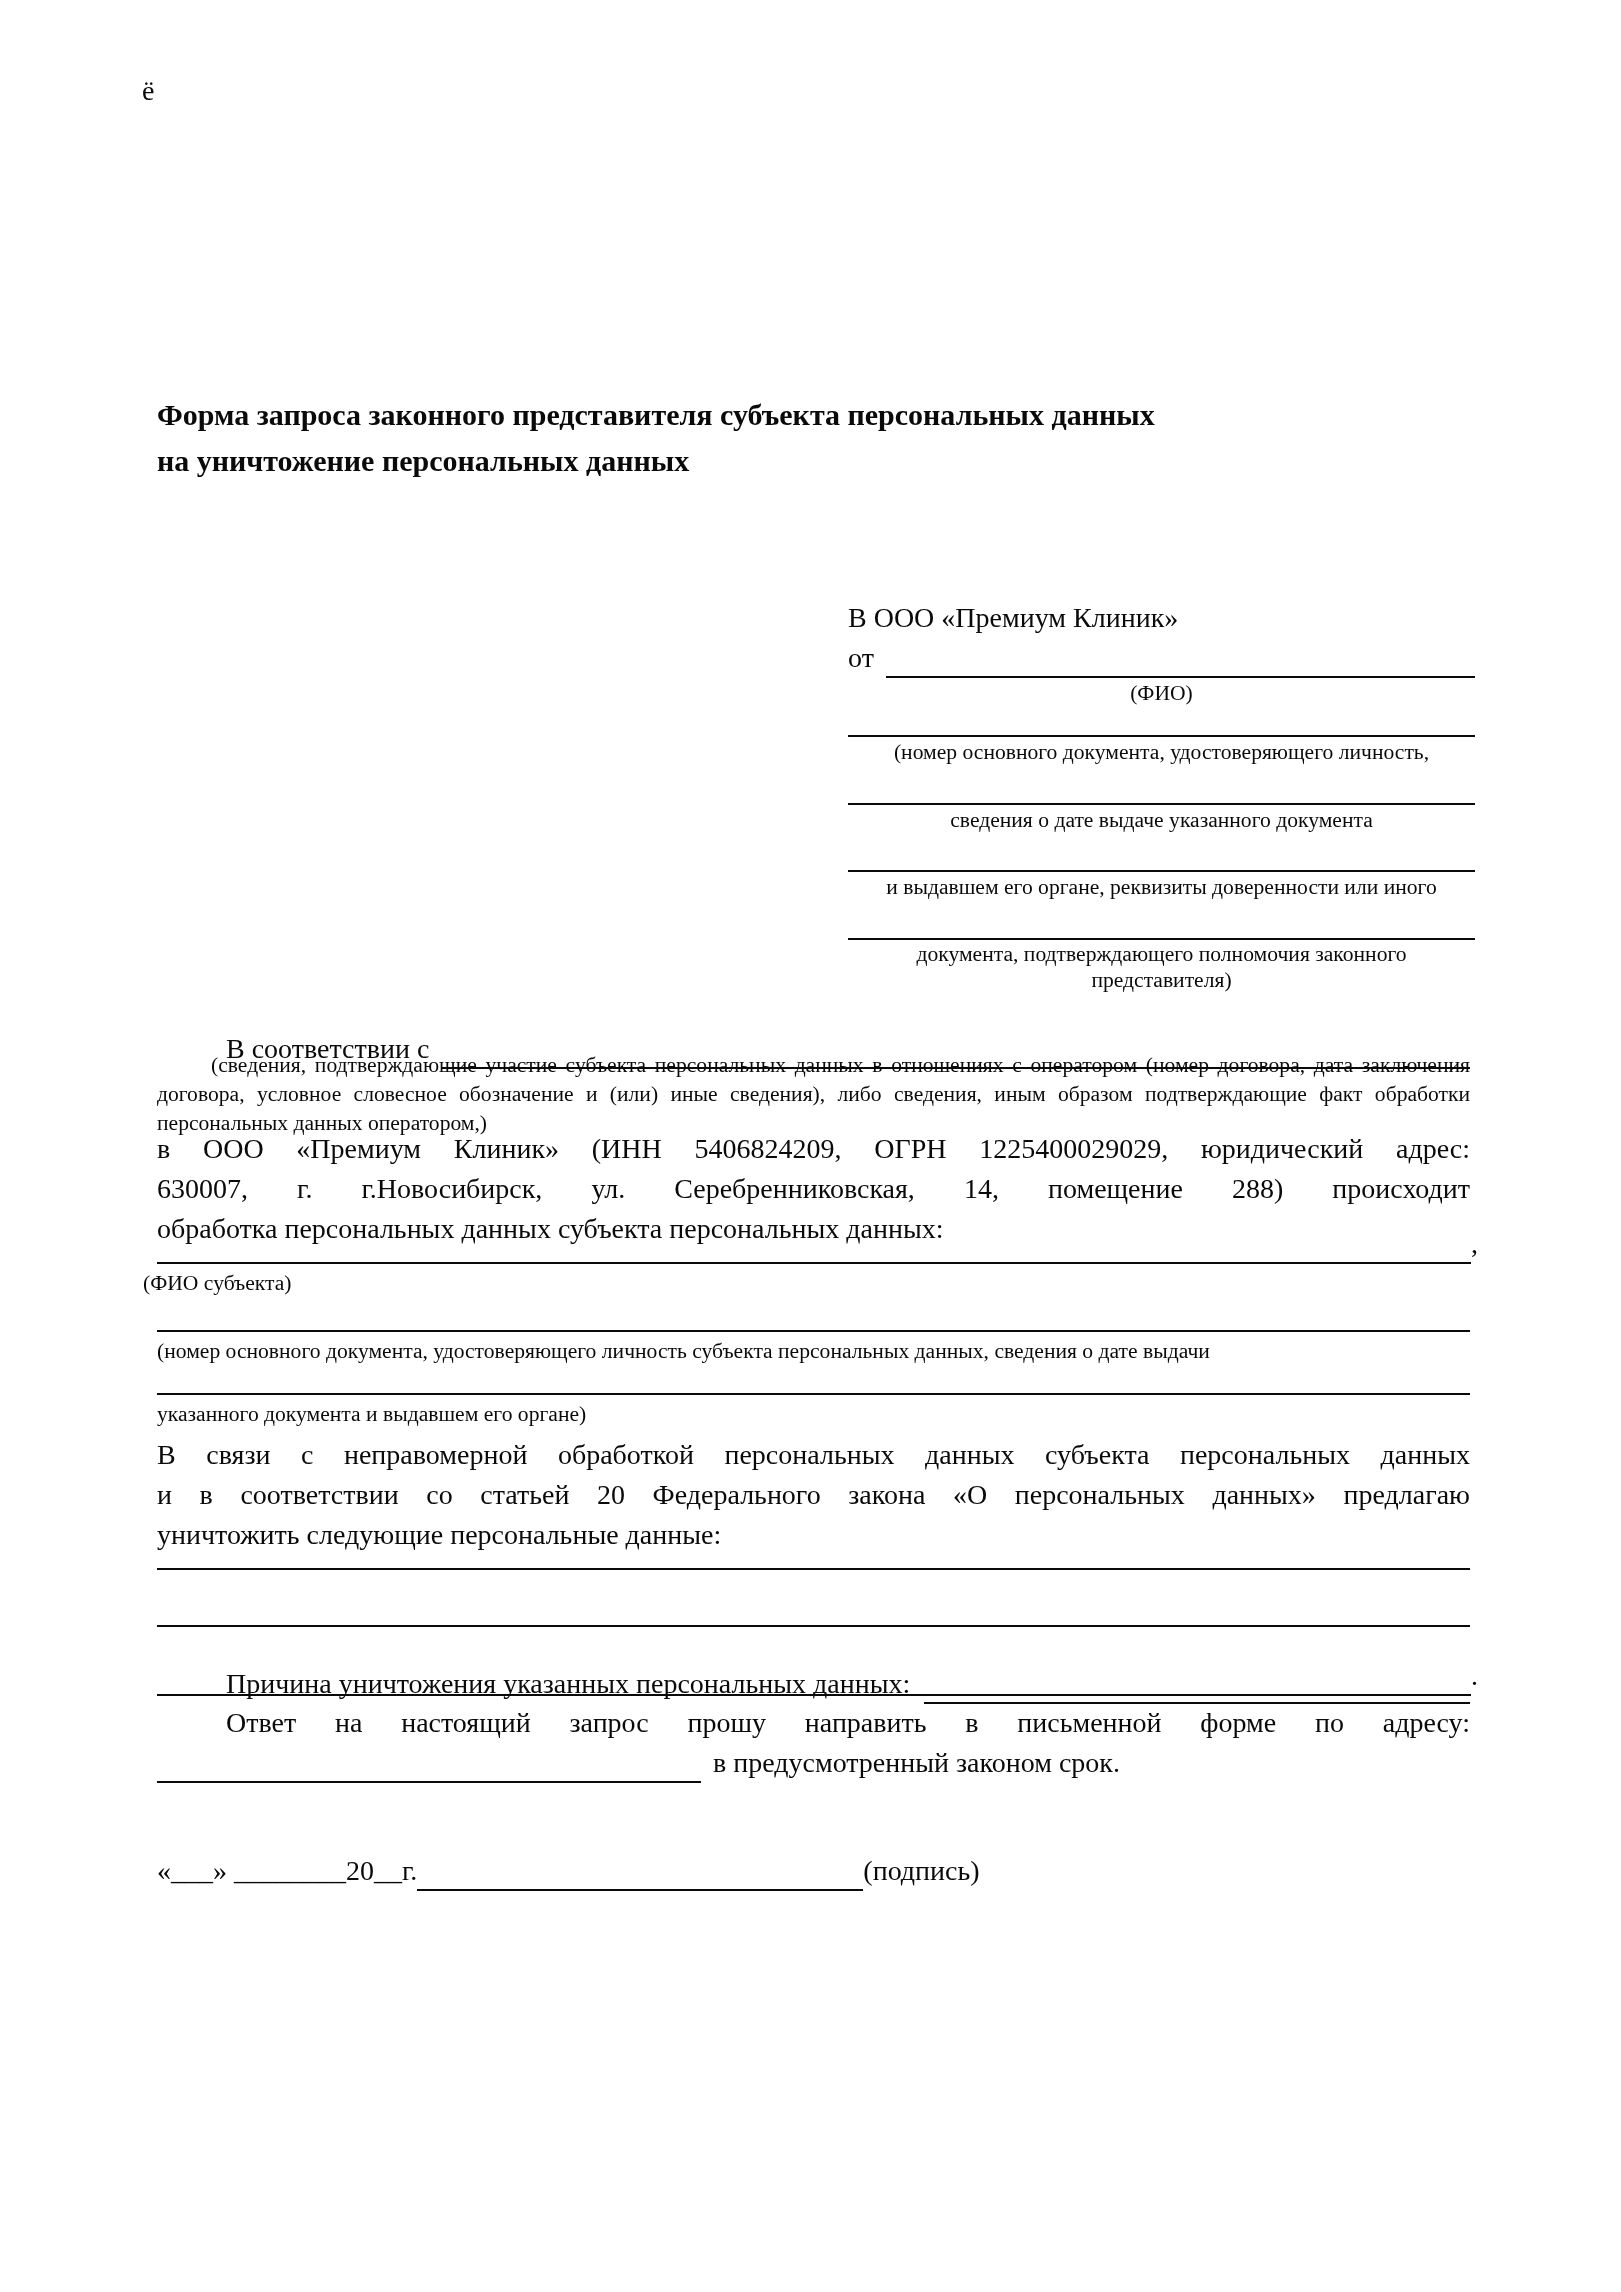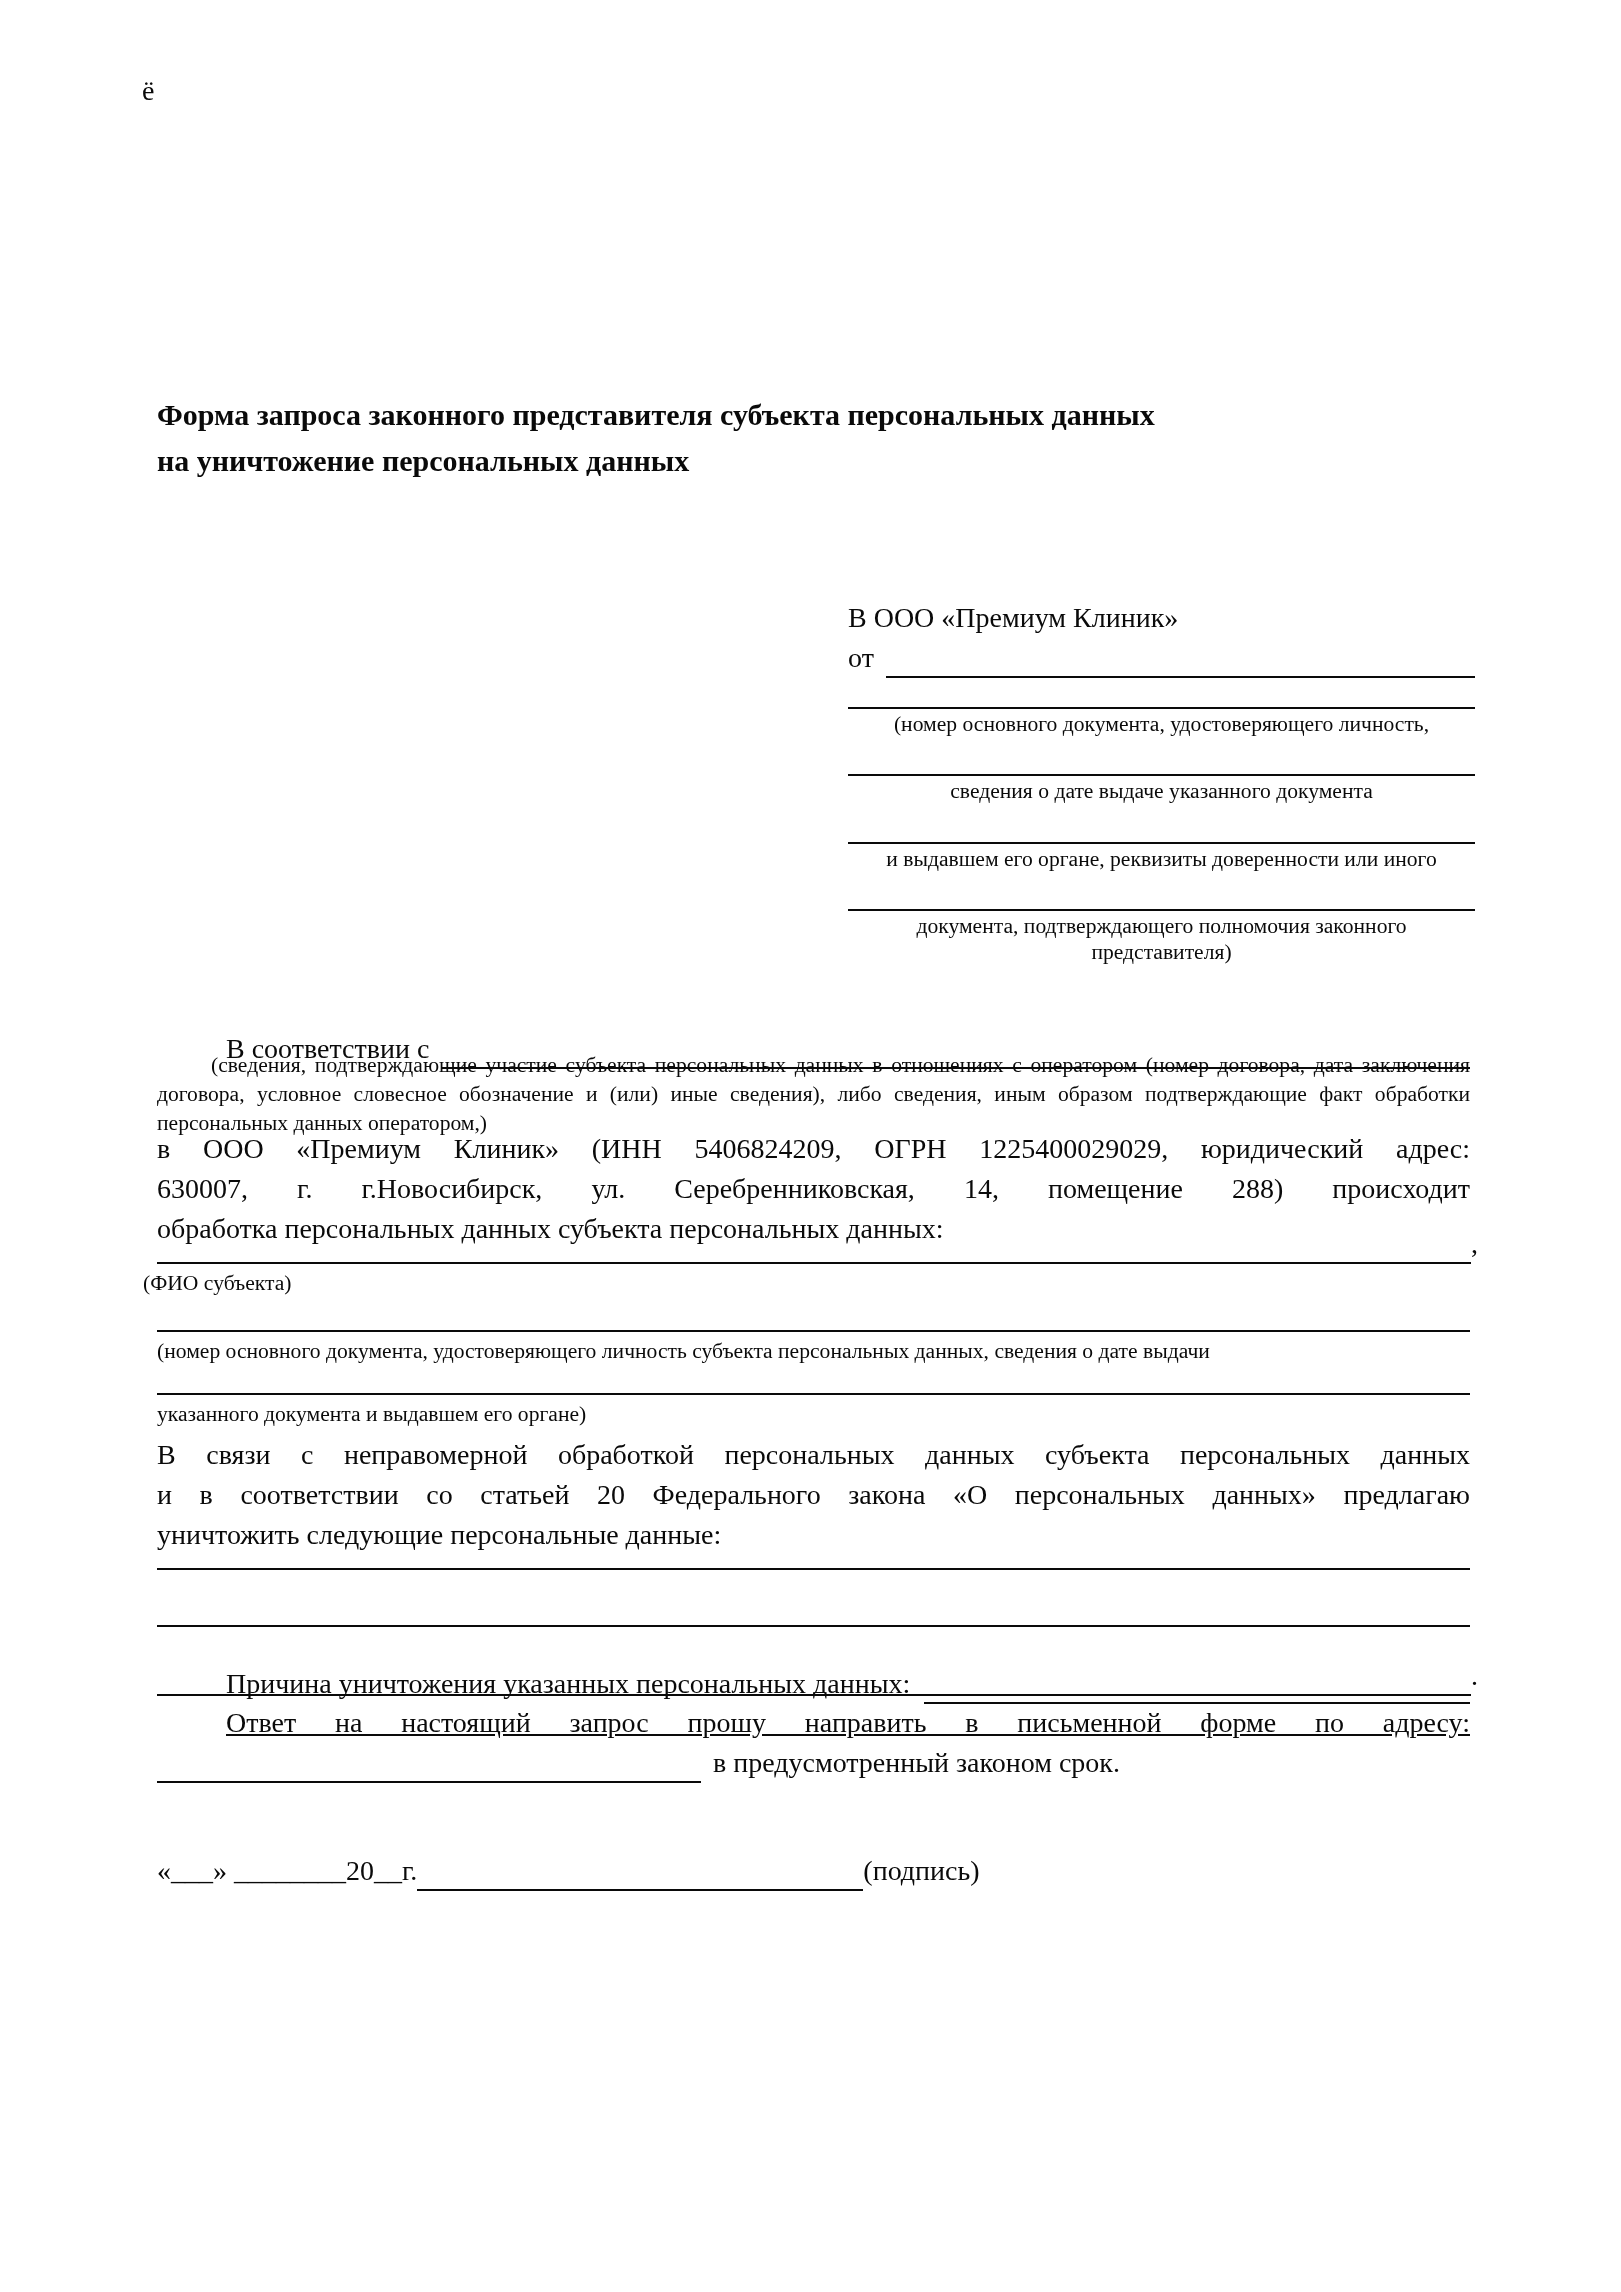--- a/index.html
+++ b/index.html
@@ -39,20 +39,21 @@
     <div>Форма запроса законного представителя субъекта персональных данных</div>
     <div>на уничтожение персональных данных</div>
   </div>
 
   <div class="abs fs-main" style="left:848px;width:627px;top:598px;">
     <div>В ООО «Премиум Клиник»</div>
     <div class="row" style="height:40px;">
       <span>от</span>
       <span class="fill" style="margin-left:11.8px;"></span>
     </div>
+    <div class="addr-cap">(ФИО)</div>
 
     <div class="addr-rule" style="margin-top:29px;"></div>
     <div class="addr-cap">(номер основного документа, удостоверяющего личность,</div>
 
     <div class="addr-rule"></div>
     <div class="addr-cap">сведения о дате выдаче указанного документа</div>
 
     <div class="addr-rule"></div>
     <div class="addr-cap">и выдавшем его органе, реквизиты доверенности или иного</div>
 
@@ -97,21 +98,21 @@
   <div class="abs row fs-main" style="left:157px;width:1313px;top:1664px;height:40px;">
     <span class="indent">Причина уничтожения указанных персональных данных:</span>
     <span class="fill" style="margin-left:13.7px;"></span>
   </div>
 
   <div class="abs row fs-main" style="left:157px;width:1321px;top:1659px;height:37px;">
     <span class="fill"></span>
     <span>.</span>
   </div>
 
-  <div class="abs fs-main stretch" style="left:157px;width:1313px;top:1703px;text-indent:69px;text-decoration:underline;">Ответ на настоящий запрос прошу направить в письменной форме по адресу:</div>
+  <div class="abs fs-main stretch" style="left:157px;width:1313px;top:1703px;text-indent:69px;">Ответ на настоящий запрос прошу направить в письменной форме по адресу:</div>
   <div class="abs row fs-main" style="left:157px;width:1313px;top:1743px;height:40px;gap:12px;">
     <span class="fill-fixed" style="width:544px;"></span>
     <span>в предусмотренный законом срок.</span>
   </div>
 
   <div class="abs row fs-main" style="left:157px;width:1321px;top:1851px;height:40px;justify-content:flex-start;">
     <span>«___» ________20__г.</span>
     <span class="row">
       <span class="fill-fixed" style="width:446px;"></span>
       <span>(подпись)</span>

